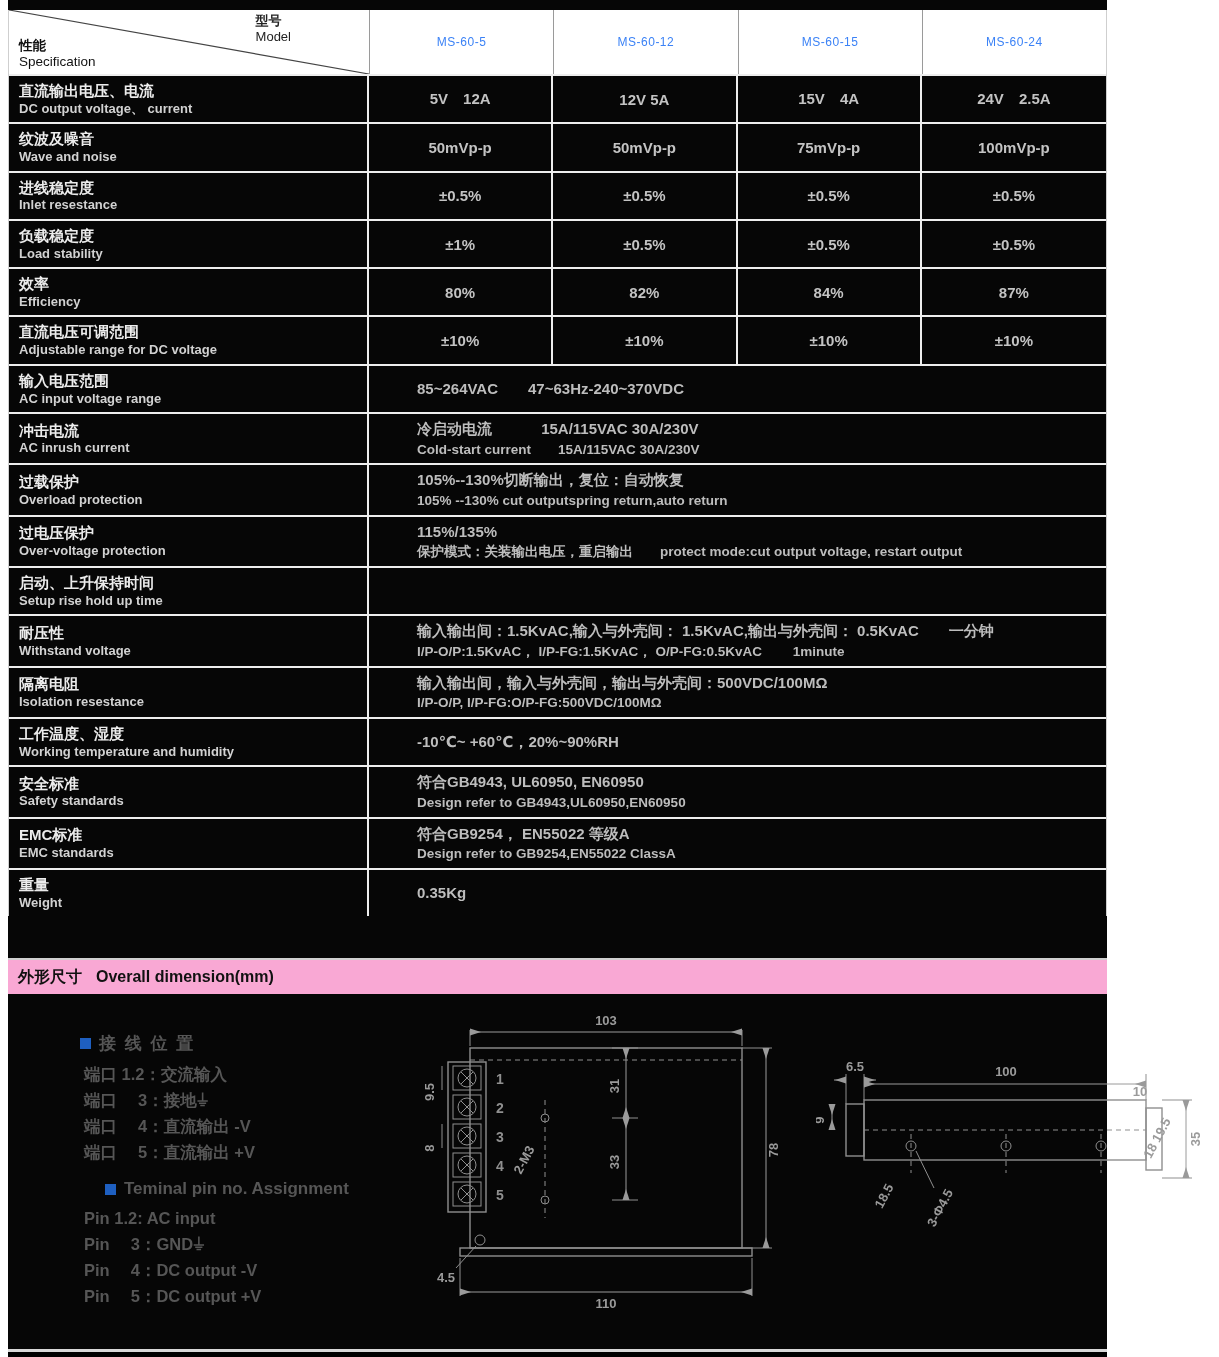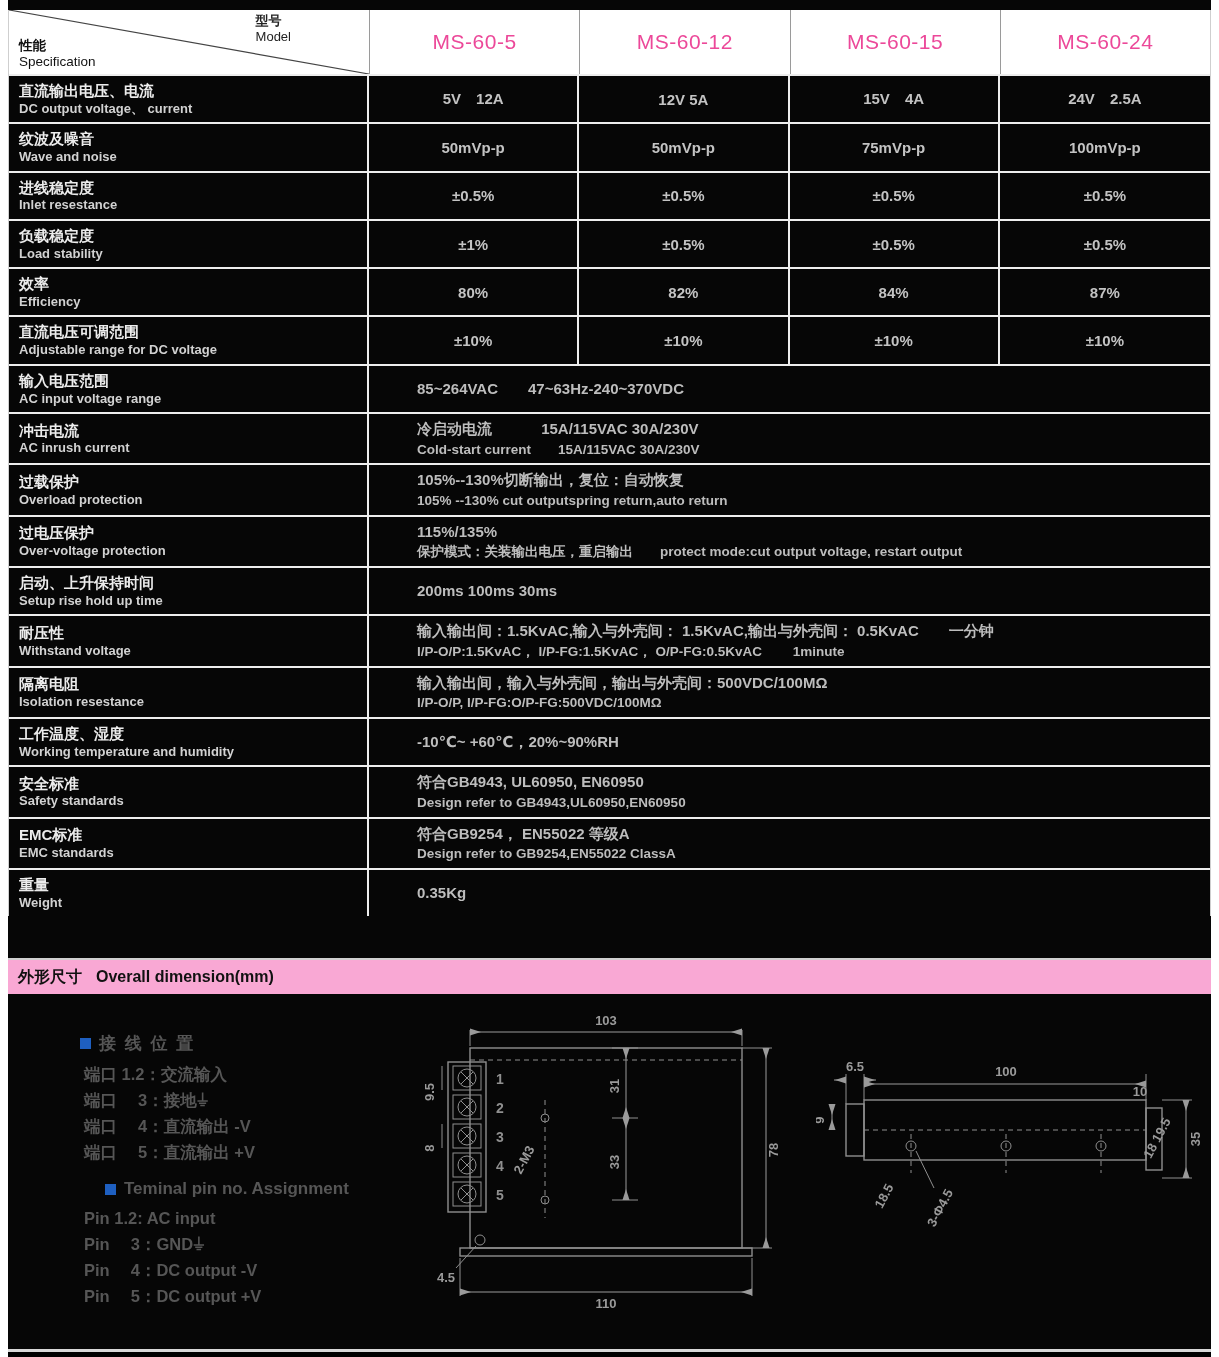--- a/index.html
+++ b/index.html
@@ -3,34 +3,34 @@
 <meta charset="utf-8">
 <style>
   * { margin:0; padding:0; box-sizing:border-box; }
   html,body { background:#ffffff; }
   body {
     width:1219px; height:1357px; position:relative;
     font-family:"Liberation Sans","DejaVu Sans",sans-serif;
     overflow:hidden;
   }
   .sheet {
-    position:absolute; left:8px; top:0; width:1203px; height:1352px;
+    position:absolute; left:8px; top:0; width:1099px; height:1352px;
     background:#060606;
   }
   
   .top-strip { height:10px; background:#060606; }
   .spec-table { width:100%; border-left:1px solid #cfcfcf; border-right:1px solid #cfcfcf; }
   .row { display:grid; grid-template-columns:360px 1fr 1fr 1fr 1fr; }
   .header-row { background:#ffffff; height:64px; }
   .corner-cell { position:relative; overflow:hidden; }
   .corner-cell svg.diag { position:absolute; inset:0; width:100%; height:100%; }
   .corner-model { position:absolute; top:3px; right:78px; text-align:left; font-size:13px; color:#222; line-height:1.25; }
   .corner-spec { position:absolute; bottom:4px; left:10px; font-size:13.5px; color:#111; line-height:1.2; }
   .corner-spec .b, .corner-model .b { font-weight:bold; }
-  .model-cell { display:flex; align-items:center; justify-content:center; font-size:21px; color:#ec4899; border-left:1px solid #9a9a9a; letter-spacing:.5px; }
+  .model-cell { display:flex; align-items:center; justify-content:center; font-size:12px; color:#3b82f6; border-left:1px solid #9a9a9a; letter-spacing:.5px; }
   .body-row { min-height:48.3px; border-top:2px solid #ededed; }
   .label-cell { border-right:2px solid #ededed; padding:4px 8px 4px 10px; display:flex; flex-direction:column; justify-content:center; }
   .label-cell .cn { font-size:15px; font-weight:bold; color:#ececec; line-height:1.25; }
   .label-cell .en { font-size:13px; font-weight:bold; color:#d2d2d2; line-height:1.2; }
   .value-cell { display:flex; align-items:center; justify-content:center; color:#c3c3c3; font-weight:bold; font-size:15px; border-right:2px solid #ededed; }
   .value-cell.last { border-right:none; }
   .span-cell { grid-column:2 / 6; display:flex; flex-direction:column; justify-content:center; padding:4px 10px 4px 48px; color:#bdbdbd; font-weight:bold; }
   .span-cell .ln0 { font-size:15px; line-height:1.45; }
   .span-cell .ln1 { font-size:13.5px; line-height:1.45; }
   
@@ -182,23 +182,20 @@
           <div class="span-cell">
             <div class="ln0">115%/135%</div>
             <div class="ln1">保护模式：关装输出电压，重启输出　　protect mode:cut output voltage, restart output</div>
           </div>
         </div>
         <div class="row body-row">
           <div class="label-cell">
             <div class="cn">启动、上升保持时间</div>
             <div class="en">Setup rise hold up time</div>
           </div>
-          <div class="span-cell">
-            <div class="ln0">200ms 100ms  30ms</div>
-          </div>
         </div>
         <div class="row body-row">
           <div class="label-cell">
             <div class="cn">耐压性</div>
             <div class="en">Withstand voltage</div>
           </div>
           <div class="span-cell">
             <div class="ln0">输入输出间：1.5KvAC,输入与外壳间：  1.5KvAC,输出与外壳间：  0.5KvAC　　一分钟</div>
             <div class="ln1">I/P-O/P:1.5KvAC，  I/P-FG:1.5KvAC，  O/P-FG:0.5KvAC　　 1minute</div>
           </div>

